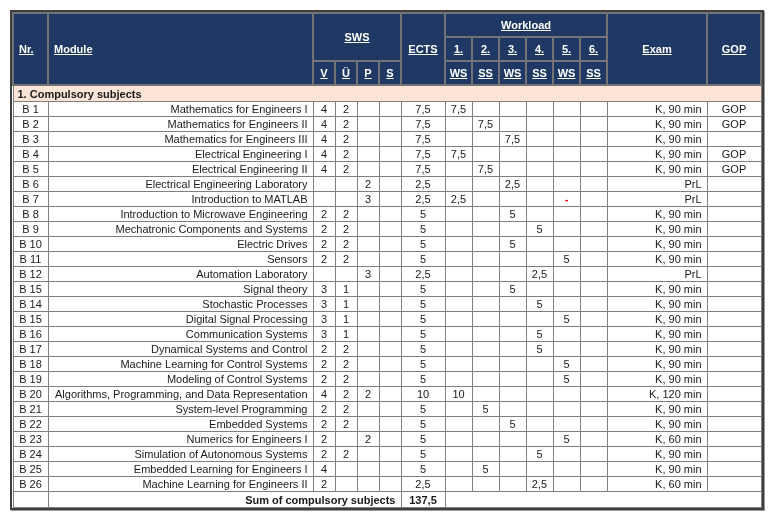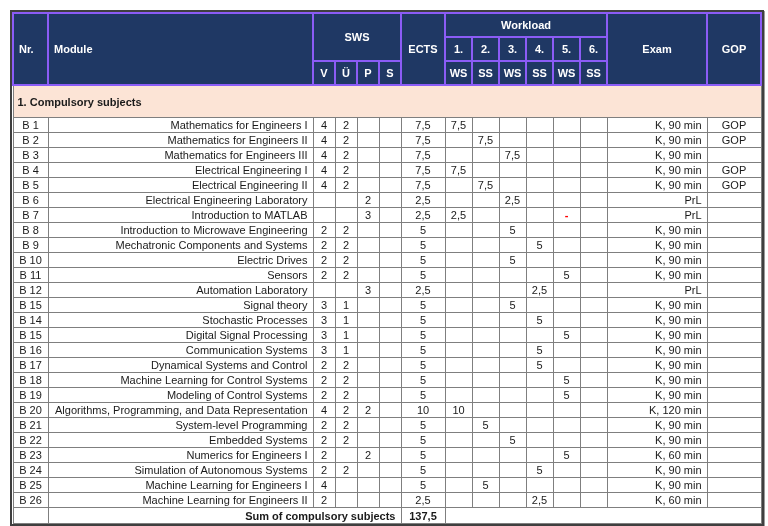--- a/index.html
+++ b/index.html
@@ -18,28 +18,29 @@
   }
   table{border-collapse:collapse;table-layout:fixed;width:748px;}
   td,th{
     font-size:11px;line-height:12px;height:14px;
     padding:0 2px;overflow:hidden;white-space:nowrap;
     border:1px solid var(--grid);
     color:#1a1a1a;
   }
   thead th{
     background:var(--header-bg);color:#ffffff;
-    border:2px solid #8b5cf6;font-weight:bold;
+    border:2px solid #737373;font-weight:bold;
     text-align:center;
+    text-decoration:underline;
   }
   thead tr{height:24px;}
   thead th.left{text-align:left;padding:0 5px;}
   .section-row td{
     background:var(--section-bg);font-weight:bold;text-align:left;
-    padding:8px 4px;height:15px;
+    padding:0 4px;height:15px;
   }
   tbody tr{height:14px;}
   .c-nr{text-align:center;}
   .c-mod{text-align:right;padding:0 5px;}
   .c-num{text-align:center;}
   .c-exam{text-align:right;padding:0 5px;}
   .red{color:var(--red);font-weight:bold;}
   .sum-row td{font-weight:bold;height:15px;margin-top:44px;}
 </style>
 </head>
@@ -503,21 +504,21 @@
           <td class="c-num"></td>
           <td class="c-num"></td>
           <td class="c-num">5</td>
           <td class="c-num"></td>
           <td class="c-num"></td>
           <td class="c-exam">K, 90 min</td>
           <td class="c-num"></td>
         </tr>
         <tr>
           <td class="c-nr">B 25</td>
-          <td class="c-mod">Machine Learning for Engineers I</td>
+          <td class="c-mod">Embedded Learning for Engineers I</td>
           <td class="c-num">4</td>
           <td class="c-num"></td>
           <td class="c-num"></td>
           <td class="c-num"></td>
           <td class="c-num">5</td>
           <td class="c-num"></td>
           <td class="c-num">5</td>
           <td class="c-num"></td>
           <td class="c-num"></td>
           <td class="c-num"></td>

